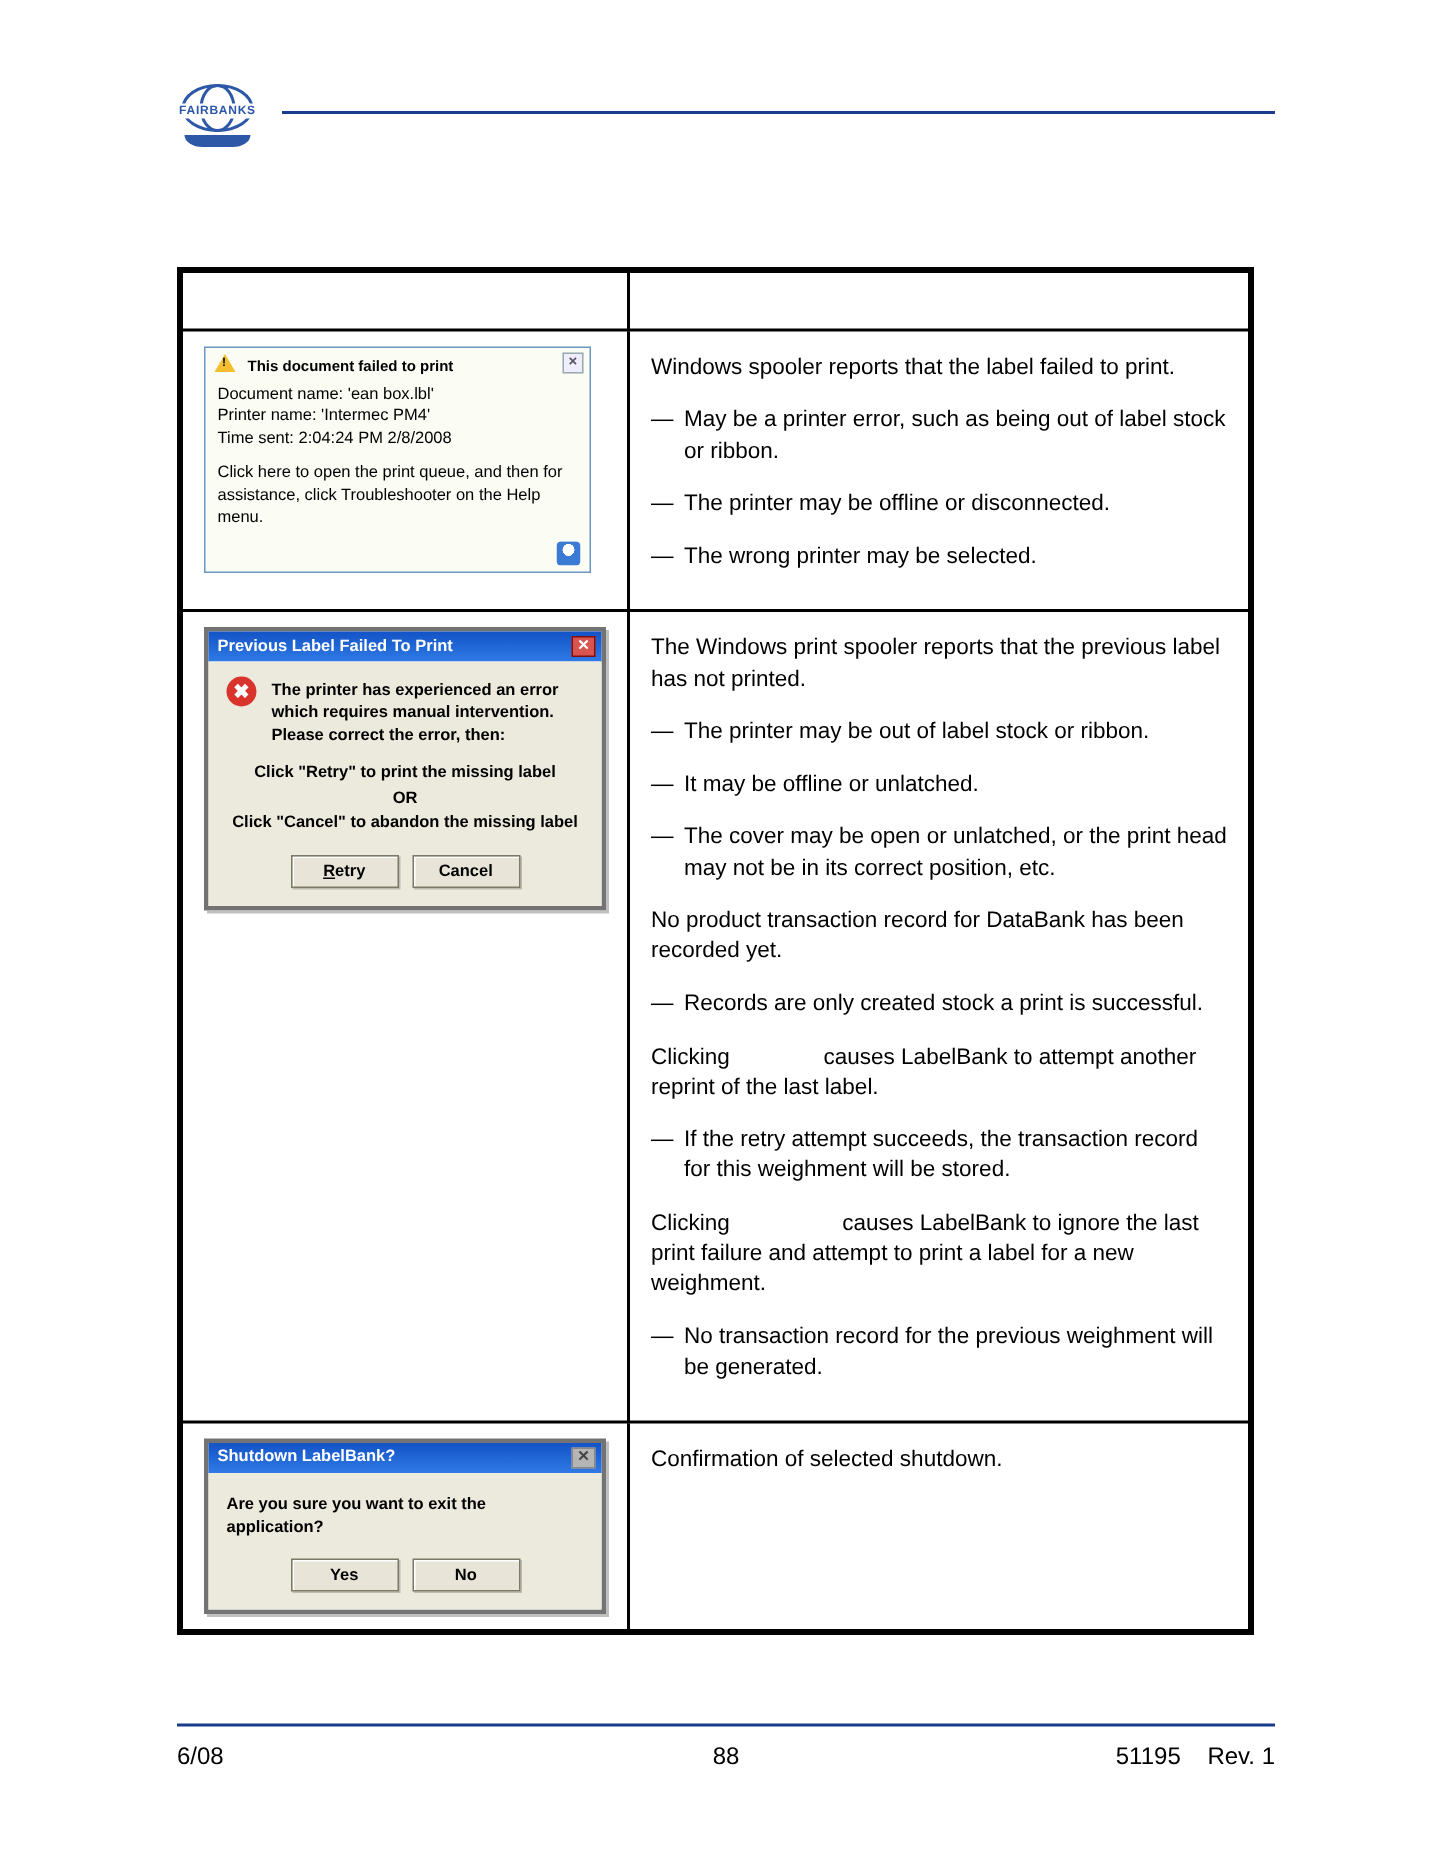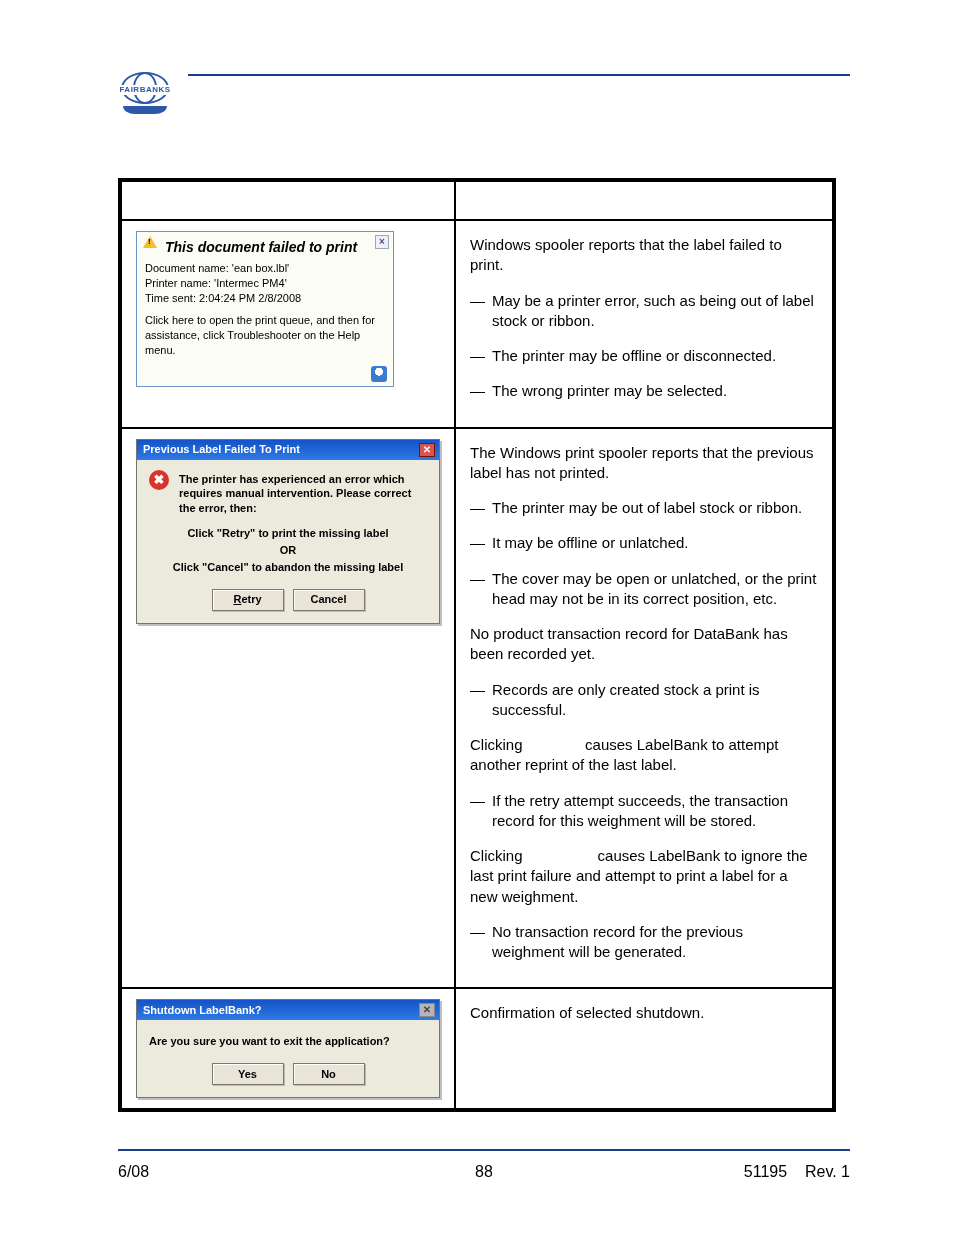--- a/index.html
+++ b/index.html
@@ -22,21 +22,21 @@
     width: var(--page-w);
     min-height: var(--page-h);
     background:#fff;
     font-family: Arial, Helvetica, sans-serif;
     color:#000;
     position:relative;
   }
 
   
   .hdr { position:absolute; left:118px; right:104px; top:56px; }
-  .logo { position:absolute; left:0; top:16px; width:54px; height:44px; }
+  .logo { position:absolute; left:0; top:0; width:54px; height:44px; }
   .logo-globe { width:48px; height:32px; position:relative; margin:0 auto; }
   .logo-globe::before, .logo-globe::after {
     content:""; position:absolute; border:2px solid #2d58a7; border-radius:50%;
   }
   .logo-globe::before { inset:0; }
   .logo-globe::after  { left:12px; right:12px; top:0; bottom:0; }
   .logo-name {
     position:absolute; left:-6px; top:13px; width:66px; text-align:center;
     font: 700 8px/1 Arial; letter-spacing:.5px; color:#2d58a7;
     padding:1px 0; background:#fff;
@@ -70,21 +70,21 @@
     content:"—"; position:absolute; left:-22px; top:0; color:#000;
   }
   p { margin:4px 0; }
 
   
   .balloon {
     position:relative; width:258px; border:1px solid var(--balloon-border);
     background:var(--balloon-bg); color:#000; font-size:11px;
     padding:6px 8px 24px 8px;
   }
-  .balloon .title { font-weight:700; margin:0 0 4px 20px; font-size:14px;font-style:italic; }
+  .balloon .title { font-weight:700; margin:0 0 4px 20px; font-size:10px; }
   .balloon .warn {
     position:absolute; left:6px; top:4px; width:0; height:0;
     border-left:7px solid transparent; border-right:7px solid transparent;
     border-bottom:12px solid #f5be2e;
   }
   .balloon .warn::after { content:"!"; position:absolute; left:-2px; top:2px;
     font:700 8px/1 Arial; color:#000; }
   .balloon .x {
     position:absolute; right:4px; top:3px; width:14px; height:14px;
     border:1px solid #9aa; font:700 10px/12px Arial; text-align:center; color:#556; background:#eef;
@@ -93,21 +93,21 @@
   .balloon .hint  { margin-top:8px; }
   .balloon .prn-icon {
     position:absolute; right:6px; bottom:4px; width:16px; height:16px;
     background:
       radial-gradient(circle at 50% 35%, #fff 30%, #3b7bd6 31% 60%, transparent 61%),
       linear-gradient(#3b7bd6,#3b7bd6);
     border-radius:3px;
   }
 
   
-  .dlg { width:304px; border:1px solid #737373; font-size:11px;
+  .dlg { width:268px; border:3px solid #737373; font-size:11px;
          box-shadow:2px 2px 0 rgba(0,0,0,.25); }
   .dlg .titlebar {
     display:flex; align-items:center; height:20px;
     background:linear-gradient(var(--dlg-title-a),var(--dlg-title-b));
     color:#fff; font-weight:700; padding:0 4px 0 6px;
   }
   .dlg .titlebar .ttl { flex:1; font-size:11px; white-space:nowrap; overflow:hidden; }
   .dlg .titlebar .xbtn {
     width:16px; height:14px; background:var(--close-red); border:1px solid #7b1010;
     color:#fff; font:700 10px/12px Arial; text-align:center;

